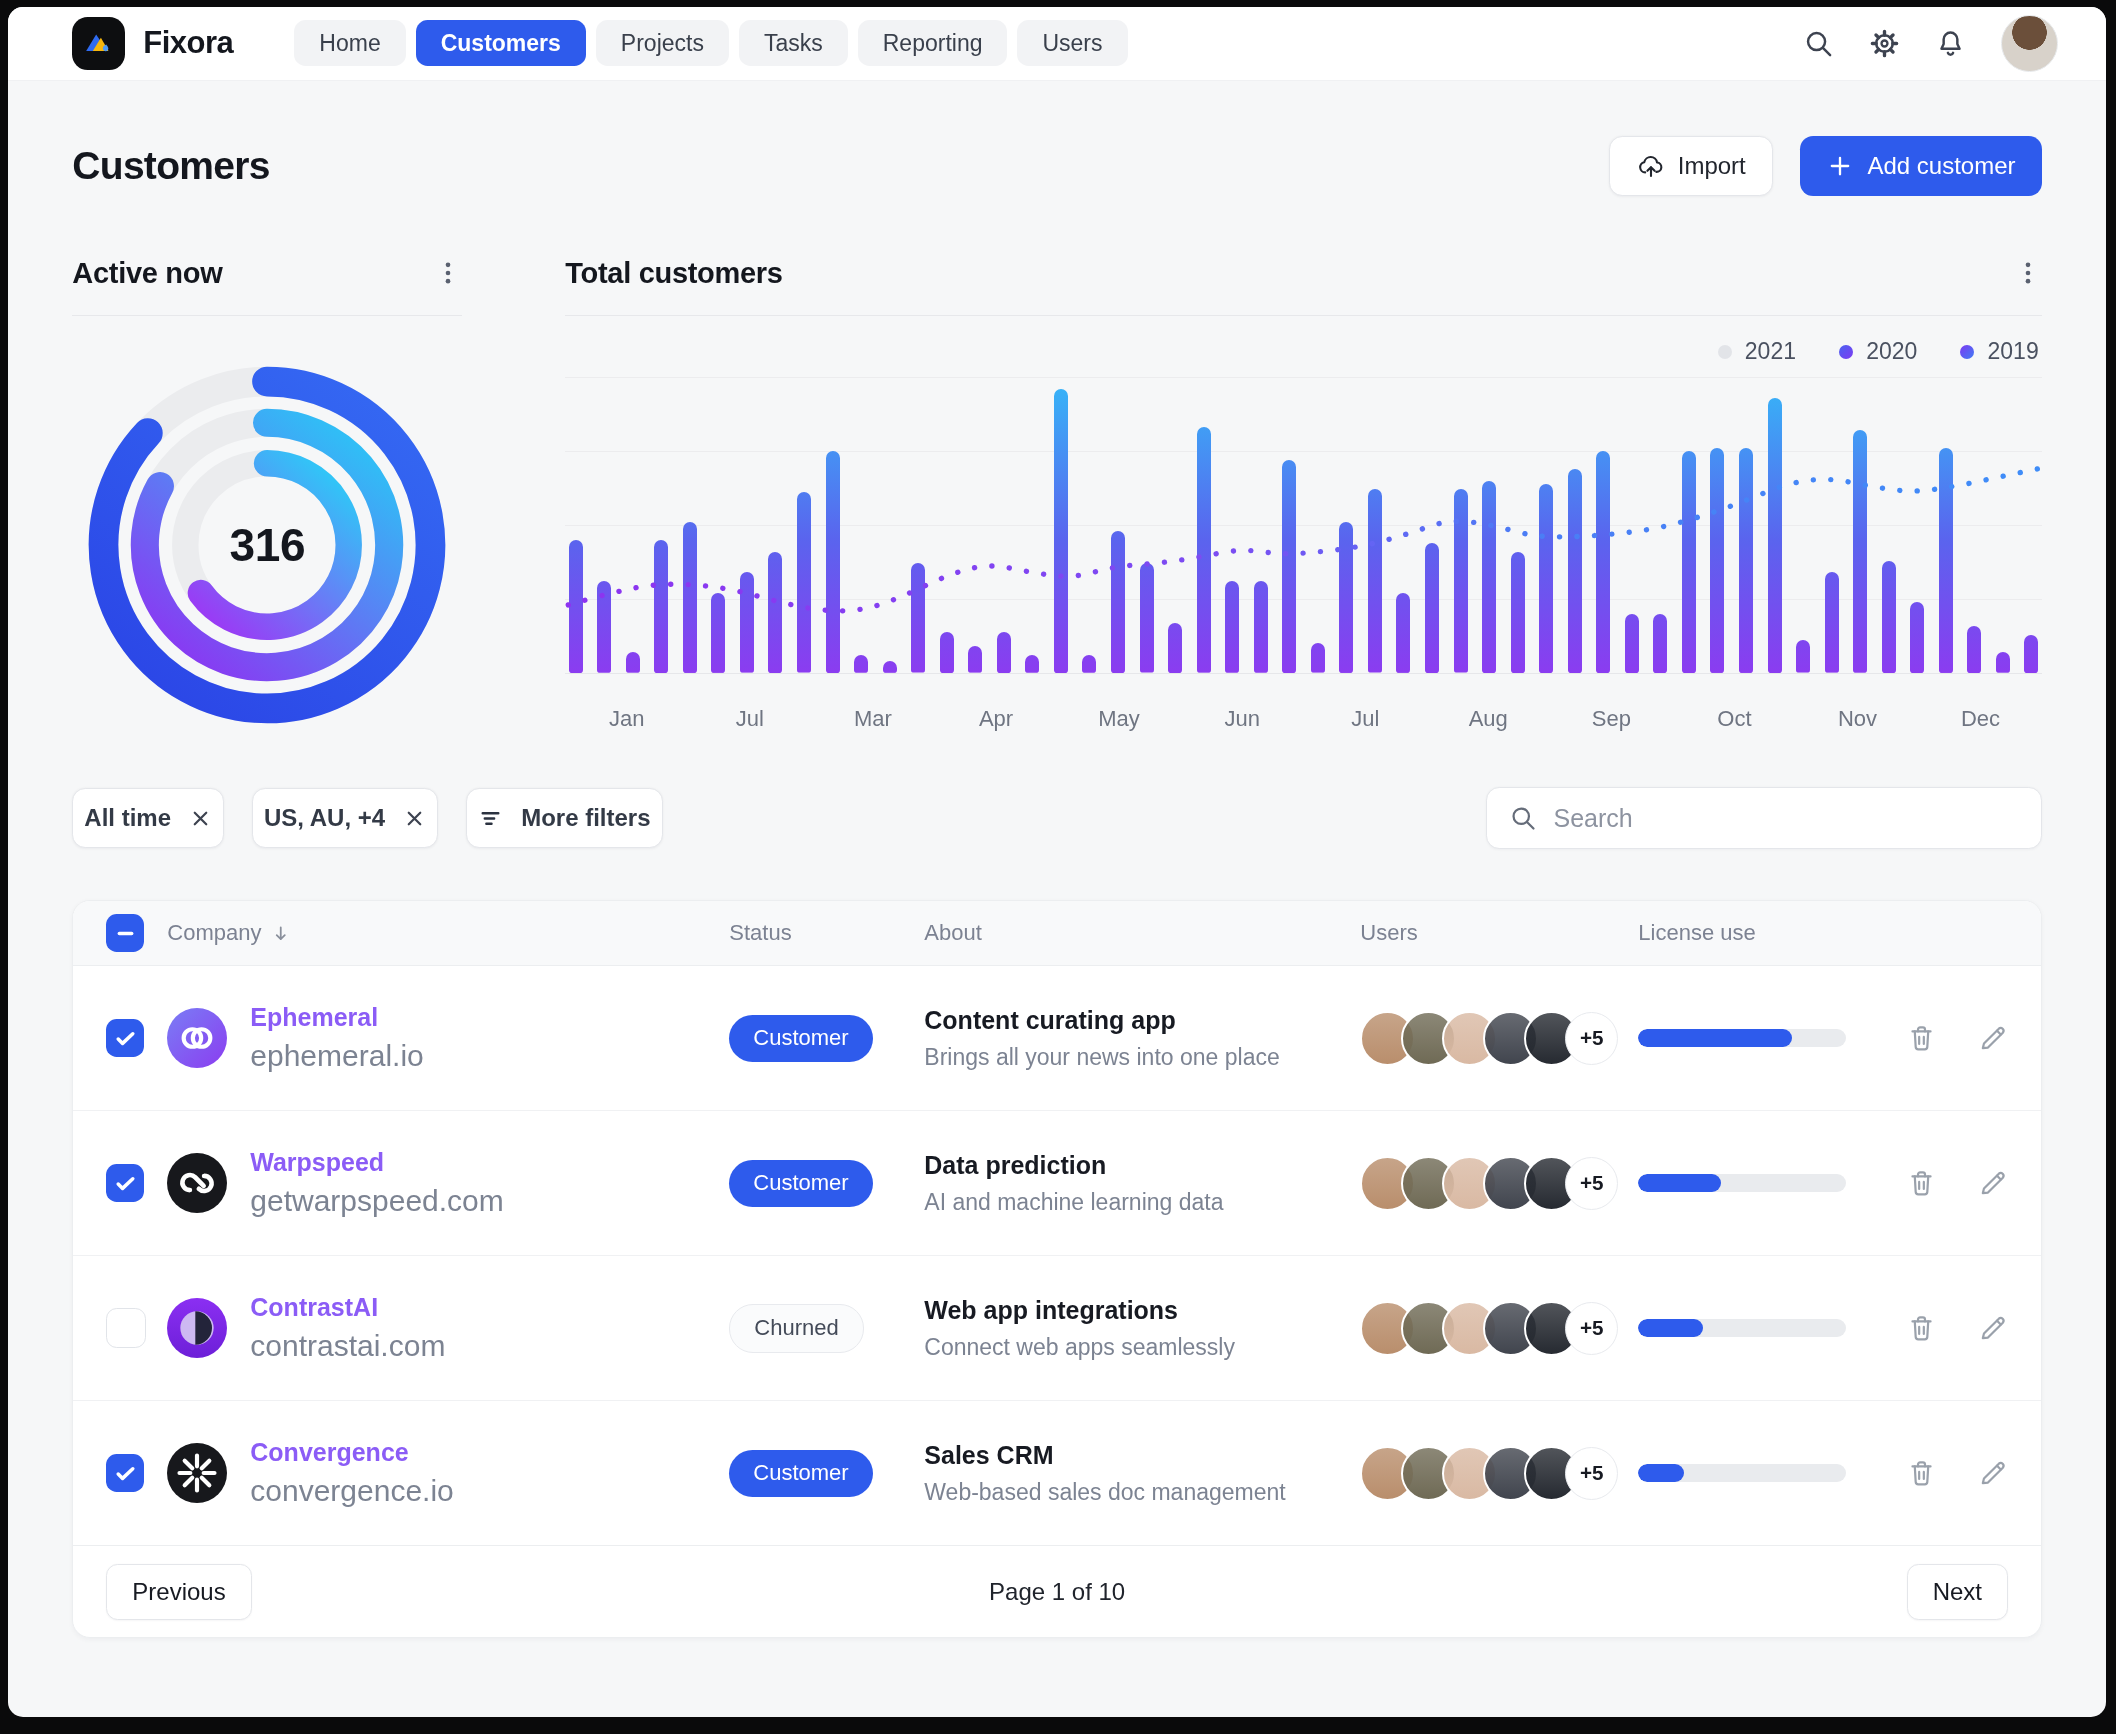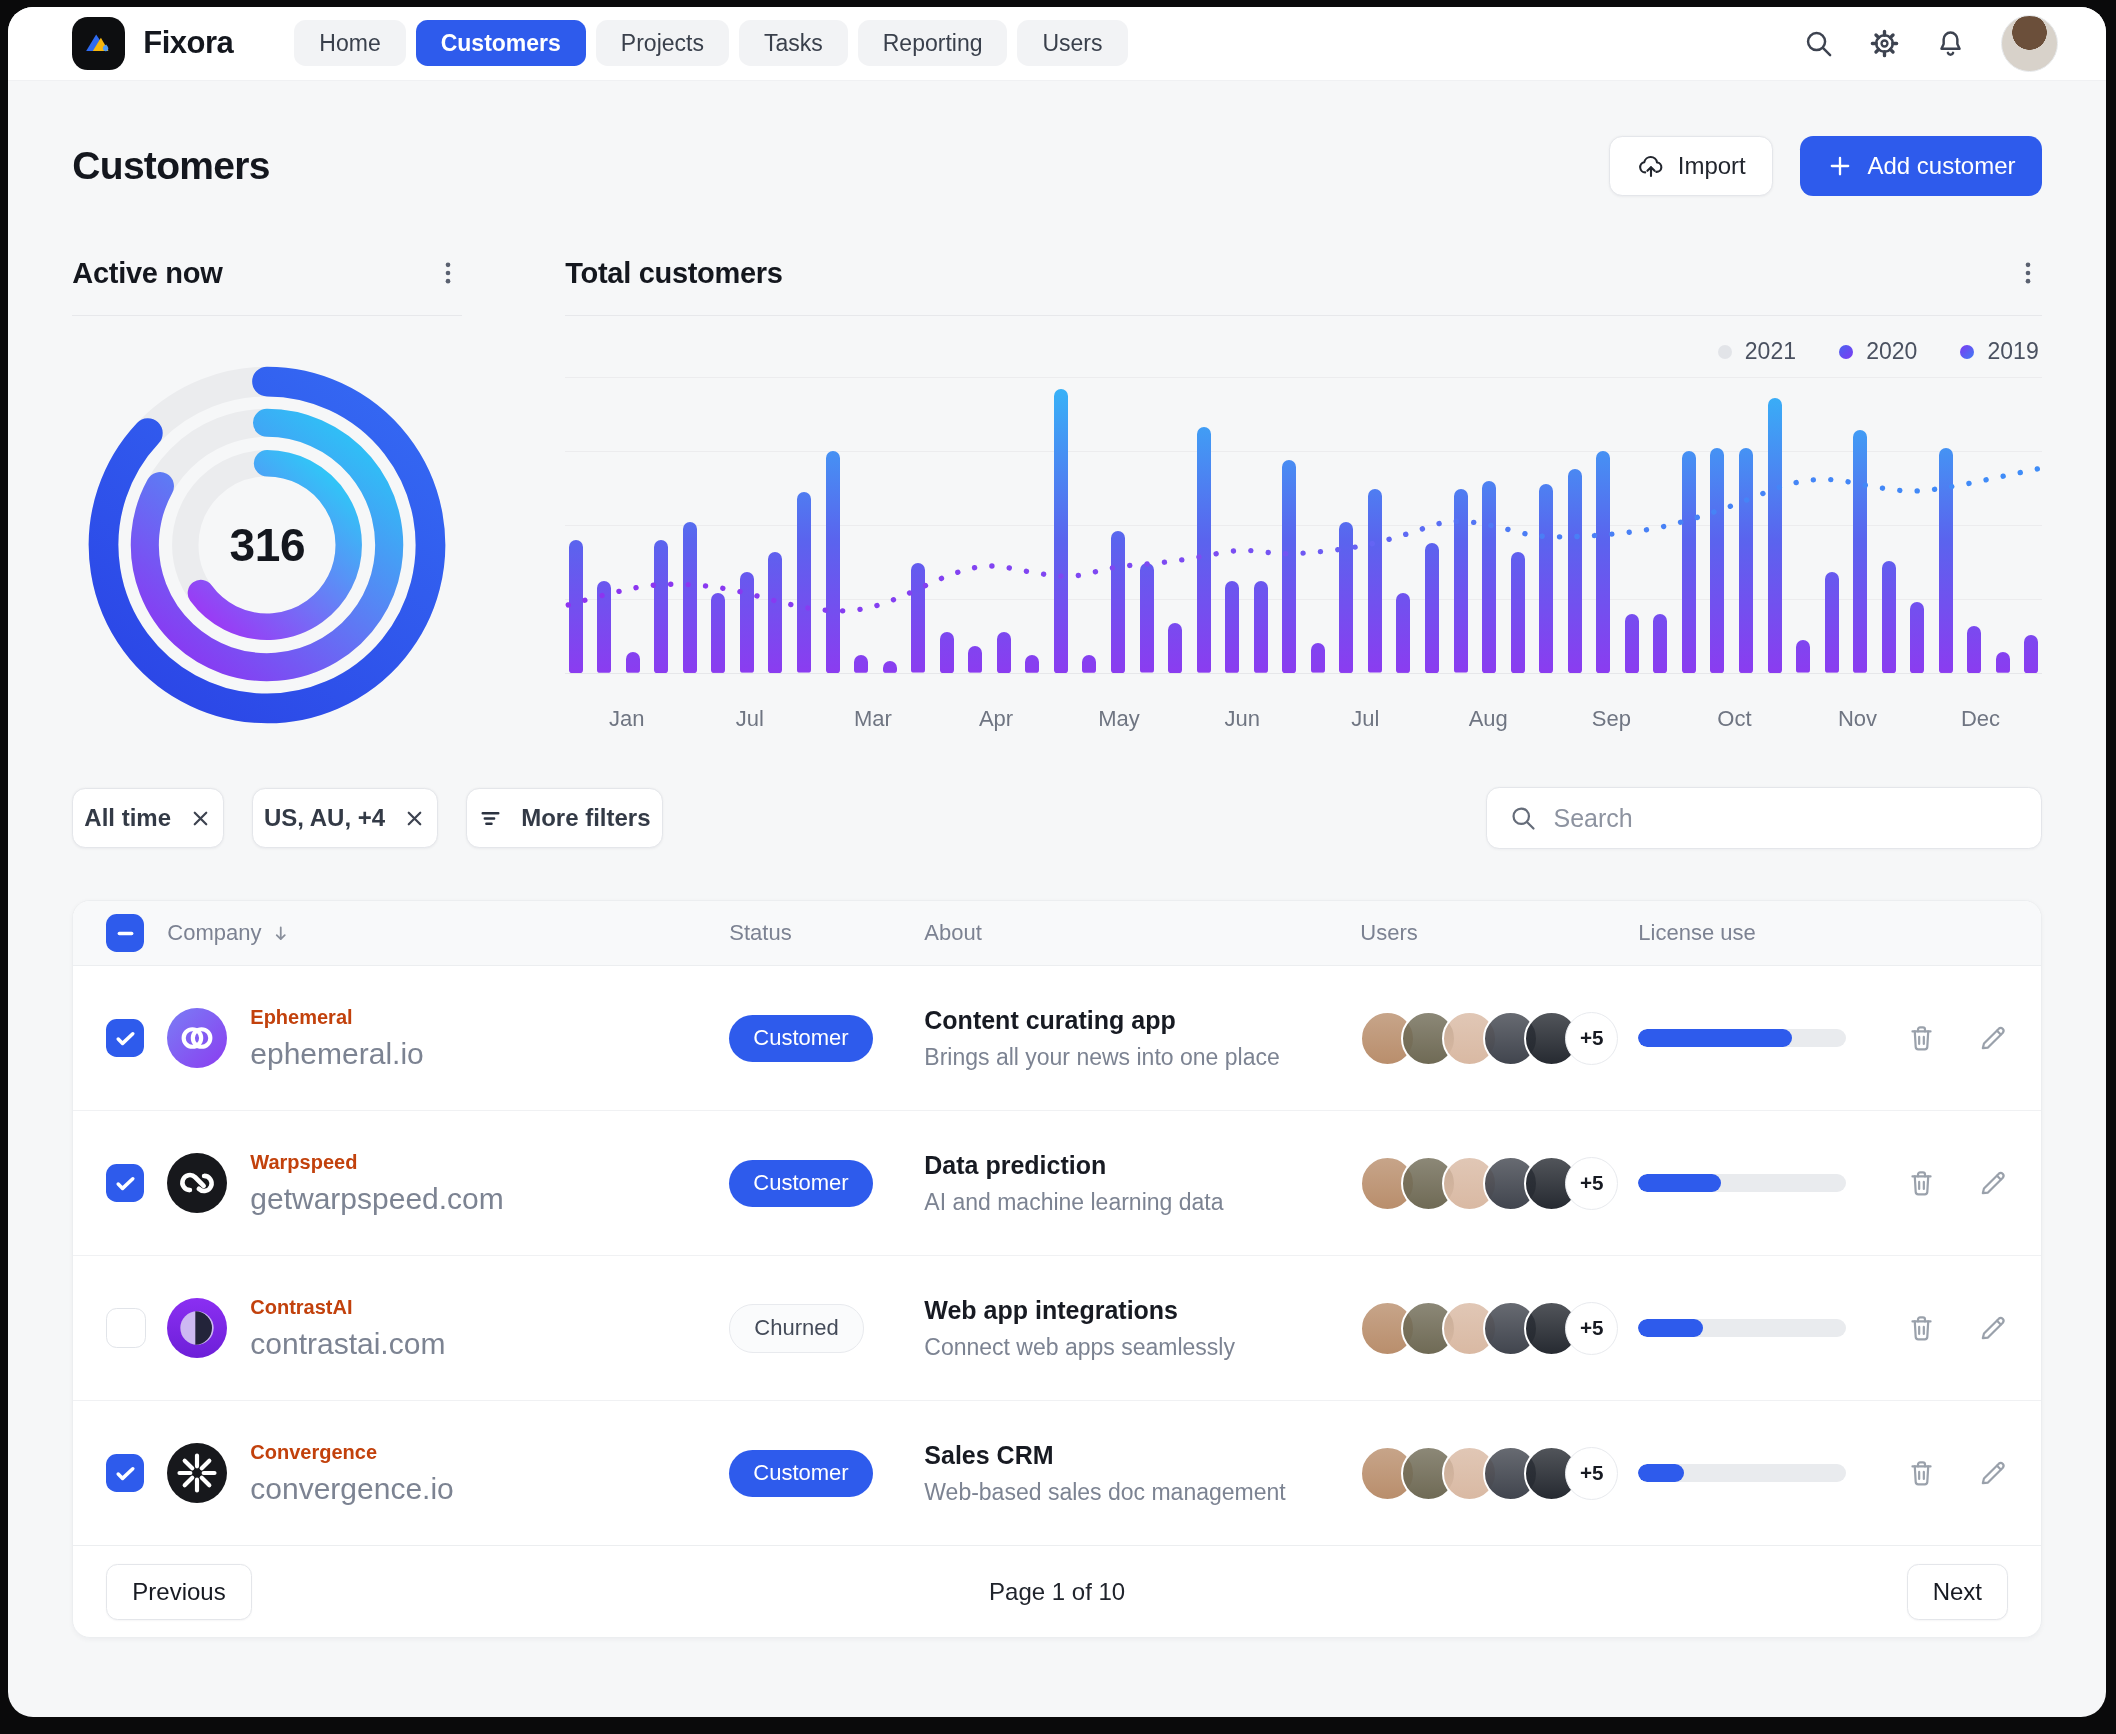--- a/index.html
+++ b/index.html
@@ -1,18 +1,18 @@
 <!DOCTYPE html>
 <html style="font-size:13.2px"><head>
 <meta charset="utf-8">
 <style>
   html,body{margin:0;padding:0}
   body{width:2116px;height:1735px;position:relative;background:#0a0a0b;overflow:hidden;
        font-family:"Liberation Sans","DejaVu Sans",sans-serif;-webkit-font-smoothing:antialiased;color:#171a22}
-  .window{position:absolute;left:8.3px;right:10px;top:6.6px;bottom:18px;background:#f6f7f8;border-radius:25px;overflow:hidden}
+  .window{position:absolute;left:8.3px;right:10px;top:6.6px;bottom:18px;background:#f6f7f8;border-radius:15px;overflow:hidden}
 
   
   .topbar{height:73px;background:#ffffff;display:flex;align-items:center;padding:0 48px 0 64px;border-bottom:0.8px solid #f0f1f3}
   .brand{display:flex;align-items:center;gap:18px}
   .logo-badge{width:53px;height:53px;border-radius:15.7px;background:#0d0e10;display:flex;align-items:center;justify-content:center}
   .logo-badge svg{width:38px;height:38px}
   .brand-name{font-size:31px;font-weight:800;letter-spacing:-0.5px;color:#14171e}
   .tabs{display:flex;gap:10px;margin-left:61px}
   .tab{height:46px;padding:0 25px;border-radius:11.6px;background:#f2f3f5;display:flex;align-items:center;
        font-size:23px;font-weight:500;color:#3a404c;cursor:pointer}
@@ -83,21 +83,21 @@
   .sort svg{width:100%;height:100%}
   .t-row{height:144px;border-top:0.8px solid #f0f1f3}
   .t-row:first-of-type{border-top:none}
   .cb{width:38px;height:38px;border-radius:10.7px;display:flex;align-items:center;justify-content:center;cursor:pointer}
   .cb.on{background:#2e5bec}
   .cb.off{background:#ffffff;border:1.7px solid #e1e4e9}
   .cb svg{width:25px;height:25px}
   .company{display:flex;align-items:center;gap:23px}
   .logo{width:60px;height:60px;flex:none}
   .logo svg{width:100%;height:100%}
-  .c-name{font-size:20px;font-weight:600;color:#c2410c;line-height:1.15}
+  .c-name{font-size:25px;font-weight:600;color:#8b5cf6;line-height:1.15}
   .c-domain{font-size:30px;color:#7c8392;margin-top:7.4px}
   .pill{display:inline-flex;align-items:center;height:47px;padding:0 24px;border-radius:24px;font-size:22px}
   .pill.customer{background:#2e5bec;color:#fff}
   .pill.churned{background:#fafbfc;border:1.7px solid #e8eaee;color:#444b59}
   .about-t{font-size:25px;font-weight:600;color:#171a22}
   .about-d{font-size:23px;color:#7c8392;margin-top:9px}
   .avatars{display:flex;align-items:center}
   .av{width:51px;height:51px;border-radius:50%;border:2.5px solid #ffffff;margin-left:-14px;flex:none}
   .av:first-child{margin-left:0}
   .av.more{background:#ffffff;border:1.7px solid #e8eaee;display:flex;align-items:center;justify-content:center;

